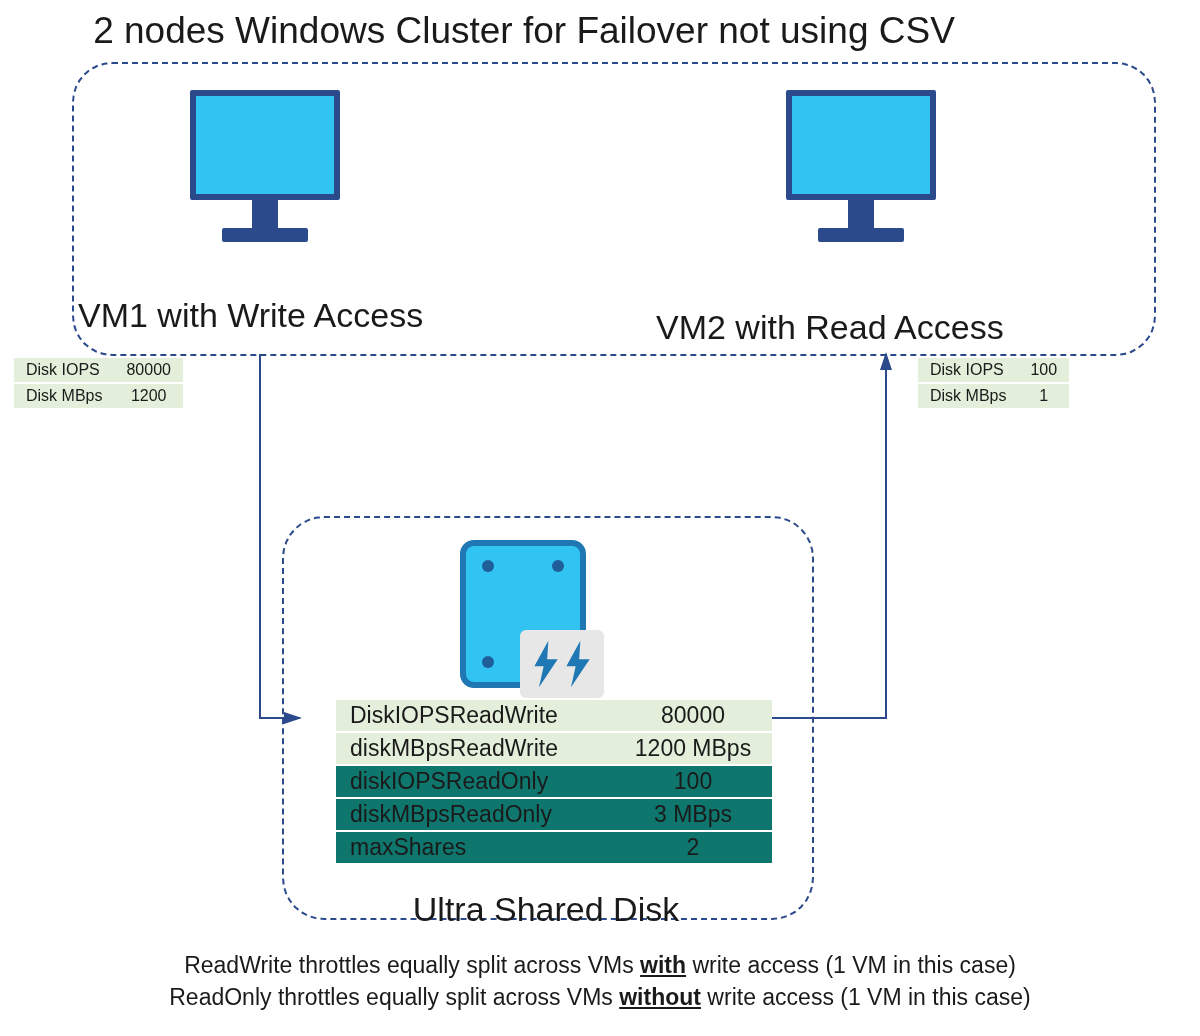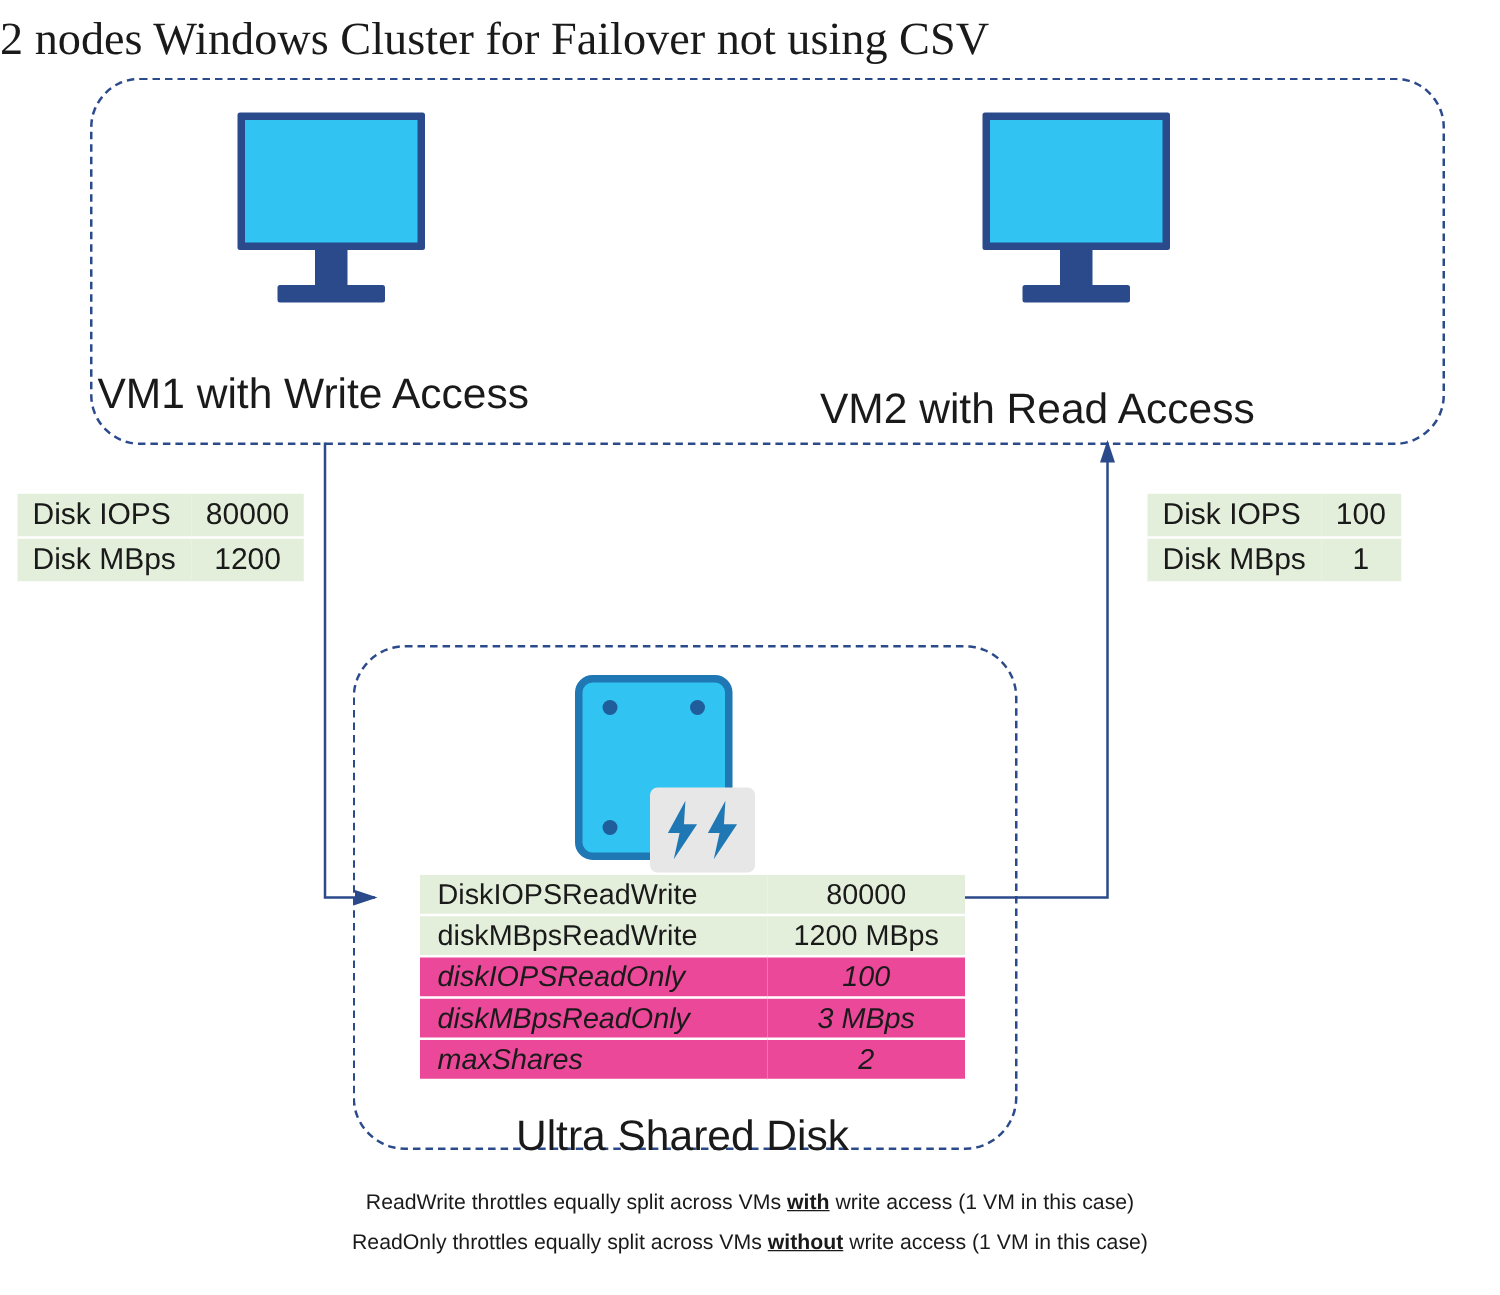--- a/index.html
+++ b/index.html
@@ -9,22 +9,22 @@
     background: #fff;
     width: 1200px;
     height: 1036px;
     position: relative;
   }
   .title {
     position: absolute;
     top: 10px;
     left: 0;
     width: 1048px;
+    text-align: center;
     font-size: 37px;
-    font-family: Liberation Serif, serif;
   }
   .cluster-box {
     position: absolute;
     left: 72px;
     top: 62px;
     width: 1080px;
     height: 290px;
     border: 2px dashed #2b4a8b;
     border-radius: 40px;
   }
@@ -58,22 +58,21 @@
     width: 86px; height: 14px;
     background: #2b4a8b;
     margin: 0 auto;
     border-radius: 2px;
   }
 
   
   .small-table {
     position: absolute;
     border-collapse: collapse;
-    font-size: 24px;
-    margin-top: 37px;
+    font-size: 16px;
   }
   .small-table td {
     padding: 3px 12px;
     border-bottom: 2px solid #fff;
   }
   .lbl-cell { background: #e3efda; }
   .val-cell { background: #e3efda; text-align: center; }
   .tbl-vm1 { left: 14px;  top: 358px; }
   .tbl-vm2 { left: 918px; top: 358px; }
 
@@ -141,31 +140,31 @@
     left: 336px;
     top: 700px;
     border-collapse: collapse;
     font-size: 23px;
   }
   .disk-table td {
     padding: 2px 14px;
     border-bottom: 2px solid #fff;
   }
   .dt-row-g td { background: #e3efda; }
-  .dt-row-b td { background: #ec4899; font-style: italic; }
+  .dt-row-b td { background: #0f766e; }
   .dt-lbl { text-align: left; width: 250px; margin-left: 27px; }
   .dt-val { text-align: center; width: 130px; }
 
   
   .caption {
     position: absolute;
     left: 0;
     width: 1200px;
     text-align: center;
-    font-size: 17px;
+    font-size: 23px;
   }
   .cap1 { top: 952px; }
   .cap2 { top: 984px; }
   .u { text-decoration: underline; font-weight: 600; }
 
   
   svg.arrows {
     position: absolute;
     left: 0; top: 0;
     width: 1200px; height: 1036px;

